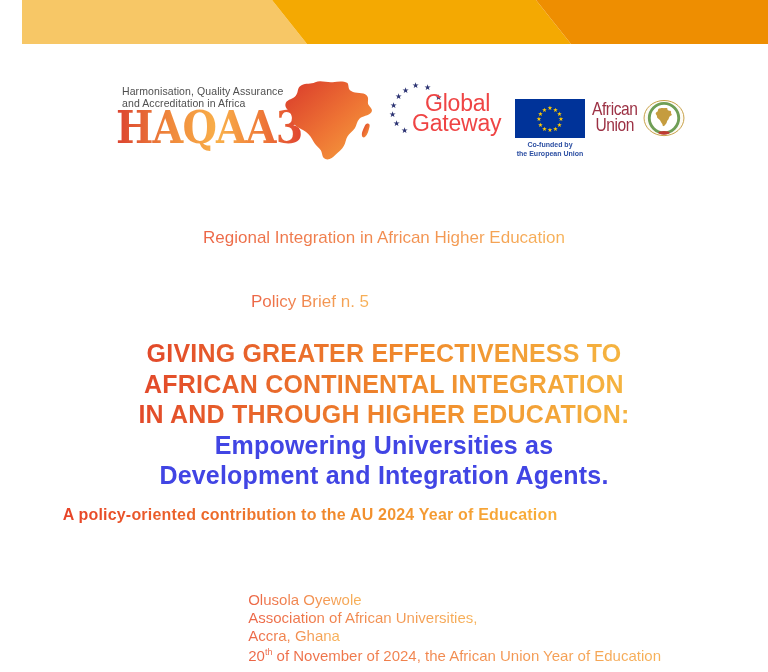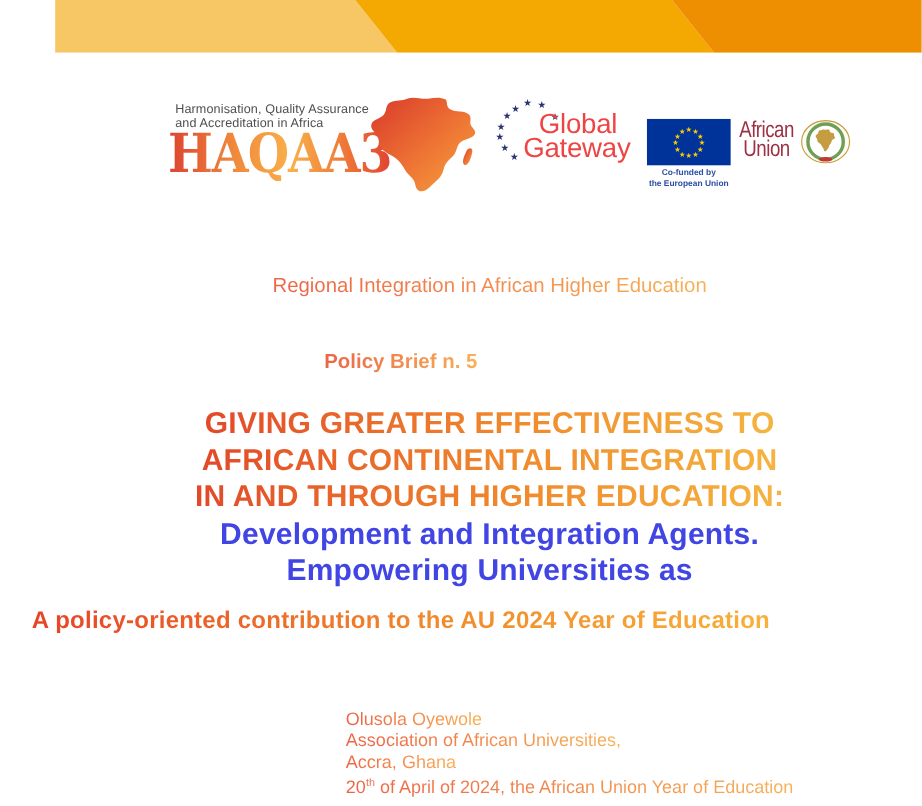--- a/index.html
+++ b/index.html
@@ -1,18 +1,18 @@
 <!DOCTYPE html>
 <html><head>
 <meta charset="utf-8">
 <style>
   html,body{margin:0;padding:0;}
   body{width:768px;height:672px;background:#ffffff;overflow:hidden;position:relative;
        font-family:"Liberation Sans", sans-serif;}
-  .page{position:absolute;inset:0;margin-left:24px;}
+  .page{position:absolute;inset:0;}
 
   
   .topbar{position:absolute;left:0;top:0;width:768px;height:44px;display:block;}
 
   
   .logo{position:absolute;}
   .haqaa-tagline{position:absolute;left:122px;top:86px;font-size:10.5px;line-height:11.5px;
                  color:#4f4f4f;font-weight:500;letter-spacing:.1px;}
   .haqaa-word{position:absolute;left:116px;top:105px;font-family:"DejaVu Serif", serif;
               font-weight:800;font-size:45px;line-height:46px;letter-spacing:-1px;
@@ -40,27 +40,27 @@
   .grad-warm{background:linear-gradient(90deg,#ec6546,#f7b258);
              -webkit-background-clip:text;background-clip:text;color:transparent;display:inline-block;}
   .grad-title{background:linear-gradient(90deg,#e2492a 0%,#f08a2c 55%,#f5b440 100%);
               -webkit-background-clip:text;background-clip:text;color:transparent;display:inline-block;}
   .grad-sub{background:linear-gradient(90deg,#e74327 0%,#f08a2c 55%,#f9b03a 100%);
             -webkit-background-clip:text;background-clip:text;color:transparent;display:inline-block;}
 
   .series-title{position:absolute;left:0;top:227px;width:768px;text-align:center;
                 font-size:17px;line-height:22.5px;font-weight:500;}
   .brief-number{position:absolute;left:0;top:292px;width:620px;text-align:center;
-                font-size:17px;font-weight:700;}
+                font-size:17px;font-weight:400;}
   .main-title{position:absolute;left:0;top:338px;width:768px;text-align:center;
               font-size:25px;line-height:30.6px;font-weight:800;letter-spacing:.2px;margin:0;}
   .blue-line{color:#4145e4;display:block;}
   .orange-line{display:block;}
   .subtitle{position:absolute;left:0;top:506px;width:620px;text-align:center;
-            font-size:20px;font-weight:800;letter-spacing:.2px;}
+            font-size:16px;font-weight:800;letter-spacing:.2px;}
   .author-block{position:absolute;top:591px;right:107px;text-align:left;
                 font-size:15px;line-height:17.8px;font-weight:400;}
   .author-block sup{font-size:9px;}
 </style>
 </head>
 <body>
 
 <div class="page">
 
   <svg class="topbar" viewBox="0 0 768 44" preserveAspectRatio="none">
@@ -142,30 +142,30 @@
   </div>
 
   <div class="brief-number">
     <span class="grad-warm">Policy Brief n. 5</span>
   </div>
 
   <h1 class="main-title">
     <span class="orange-line"><span class="grad-title">GIVING GREATER EFFECTIVENESS TO</span></span>
     <span class="orange-line"><span class="grad-title">AFRICAN CONTINENTAL INTEGRATION</span></span>
     <span class="orange-line"><span class="grad-title">IN AND THROUGH HIGHER EDUCATION:</span></span>
+    <span class="blue-line">Empowering Universities as</span>
     <span class="blue-line">Development and Integration Agents.</span>
-    <span class="blue-line">Empowering Universities as</span>
   </h1>
 
   <div class="subtitle">
     <span class="grad-sub">A policy-oriented contribution to the AU 2024 Year of Education</span>
   </div>
 
   <div class="author-block">
     <div><span class="grad-warm">Olusola Oyewole</span></div>
     <div><span class="grad-warm">Association of African Universities,</span></div>
     <div><span class="grad-warm">Accra, Ghana</span></div>
     <div>
-      <span class="grad-warm"><span>20</span><sup>th</sup><span> of April of 2024, the African Union Year of Education</span></span>
+      <span class="grad-warm"><span>20</span><sup>th</sup><span> of November of 2024, the African Union Year of Education</span></span>
     </div>
   </div>
 
 </div>
 
 </body></html>

